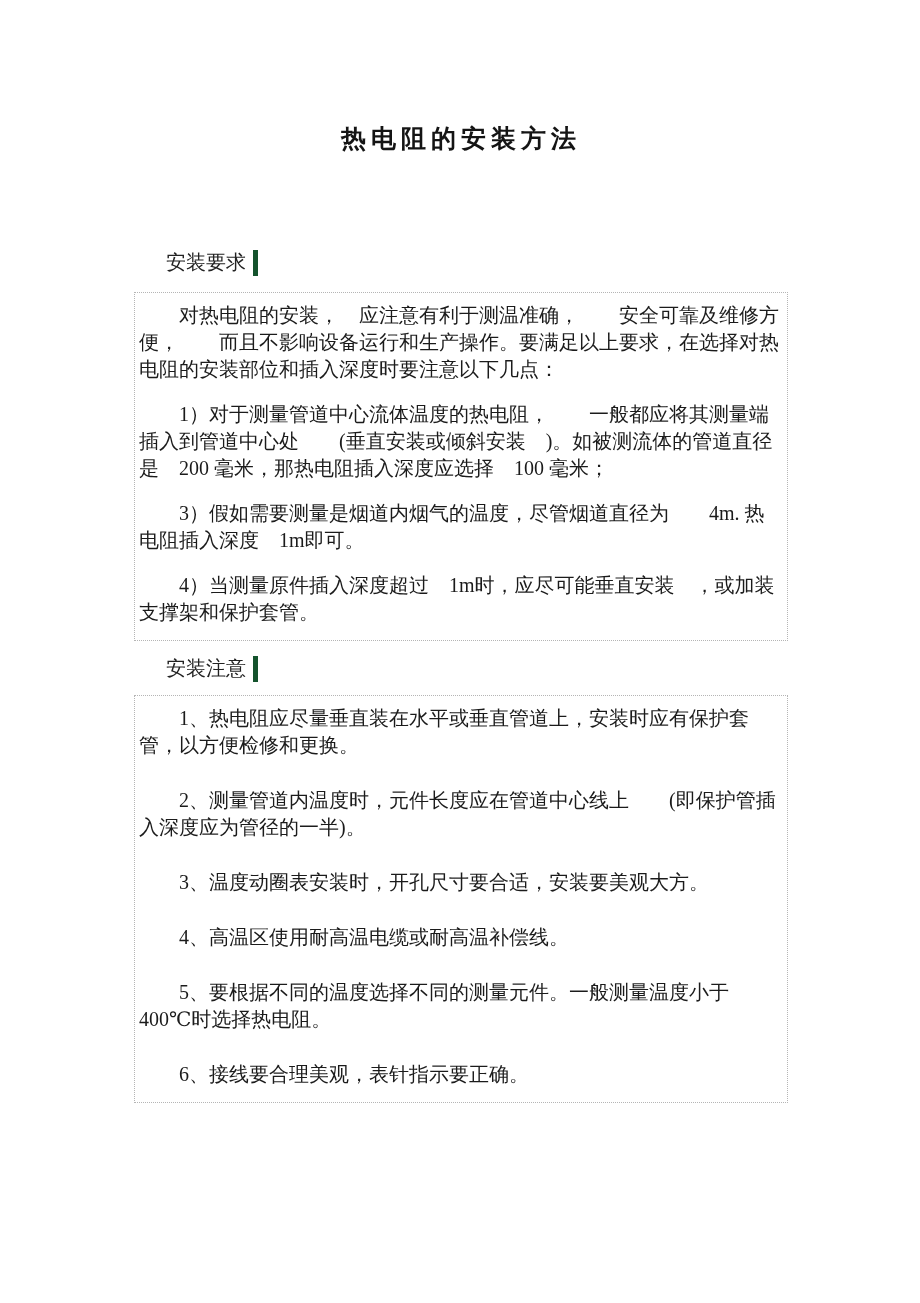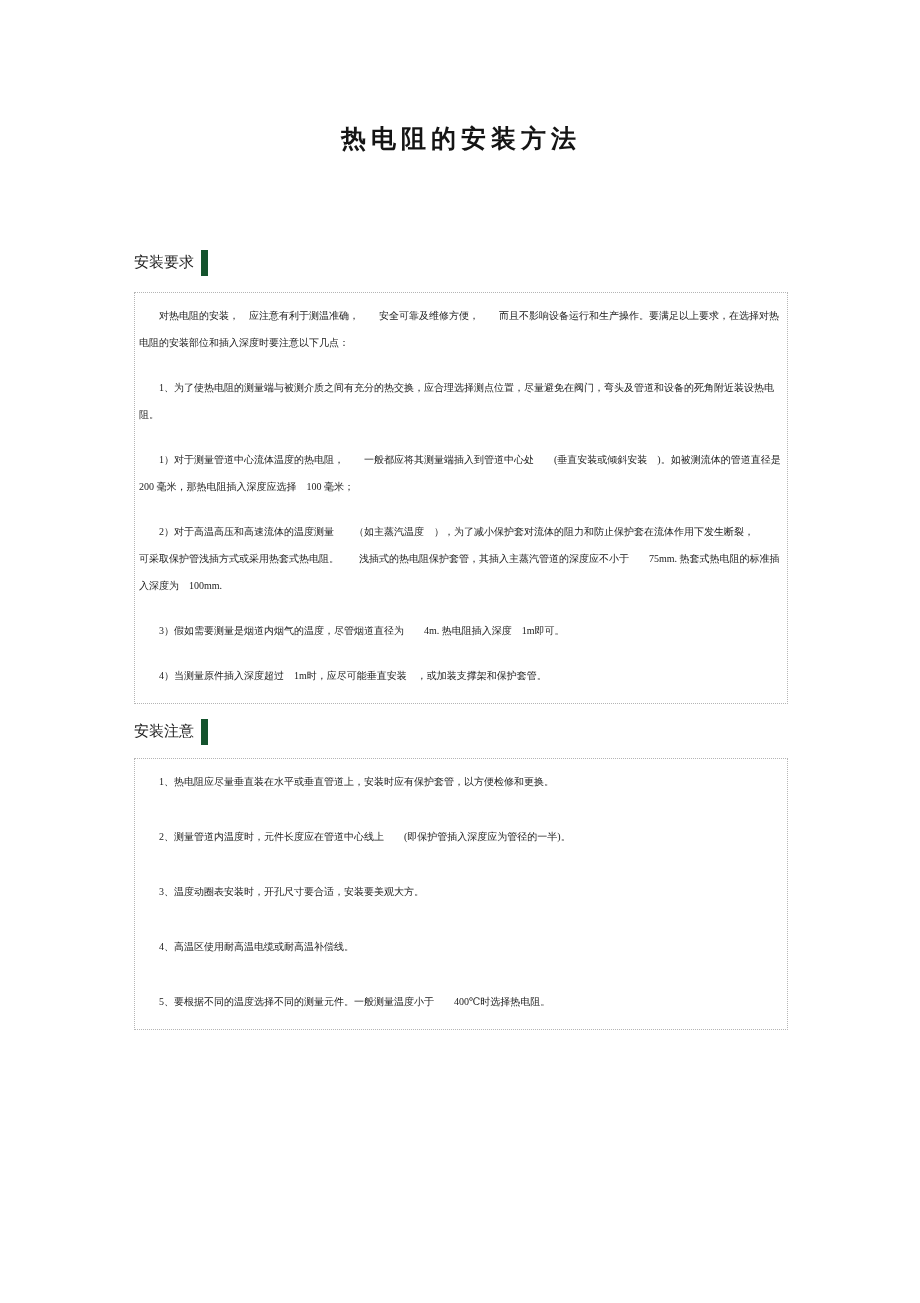--- a/index.html
+++ b/index.html
@@ -28,68 +28,68 @@
     font-weight: bold;
     letter-spacing: 5px;
     line-height: 34px;
     color: #141414;
   }
   .label-row { line-height: 21px; }
   .label-row.first { margin-top: 94px; }
   .label-row.second { margin-top: 15px; text-decoration: underline; }
   .section-label {
     display: inline-block;
-    font-size: 15px;
+    font-size: 20px;
     color: #222222;
     padding: 2px 7px 3px 0;
-    border-right: 7px solid #14532d;
+    border-right: 5px solid #14532d;
+    margin-left: 32px;
   }
   .content-box {
     box-sizing: border-box;
     width: 654px;
     border: 1px dotted #b5b5b5;
     padding: 9px 5px 14px 4px;
     margin-top: 16px;
   }
   .content-box.second { margin-top: 13px; }
   .content-box p {
     margin: 18px 0 0 0;
-    font-size: 10px;
+    font-size: 20px;
     line-height: 27px;
     text-indent: 2em;
     color: #1b1b1b;
   }
   .content-box.second p { margin-top: 28px; }
   .content-box p:first-child { margin-top: 0; }
 </style>
 </head>
 <body>
 
 <div class="doc">
 
   <h1 class="doc-title">热电阻的安装方法</h1>
 
   <div class="label-row first">
     <span class="section-label">安装要求</span>
   </div>
 
   <div class="content-box first">
     <p>对热电阻的安装，　应注意有利于测温准确，　　安全可靠及维修方便，　　而且不影响设备运行和生产操作。要满足以上要求，在选择对热电阻的安装部位和插入深度时要注意以下几点：</p>
-    <p>1、为了使热电阻的测量端与被测介质之间有充分的热交换，应合理选择测点位置，尽量避免在阀门，弯头及管道和设备的死角附近装设热电阻。</p>
     <p>1）对于测量管道中心流体温度的热电阻，　　一般都应将其测量端插入到管道中心处　　(垂直安装或倾斜安装　)。如被测流体的管道直径是　200 毫米，那热电阻插入深度应选择　100 毫米；</p>
-    <p>2）对于高温高压和高速流体的温度测量　　（如主蒸汽温度　），为了减小保护套对流体的阻力和防止保护套在流体作用下发生断裂，　　可采取保护管浅插方式或采用热套式热电阻。　　浅插式的热电阻保护套管，其插入主蒸汽管道的深度应不小于　　75mm. 热套式热电阻的标准插入深度为　100mm.</p>
     <p>3）假如需要测量是烟道内烟气的温度，尽管烟道直径为　　4m. 热电阻插入深度　1m即可。</p>
     <p>4）当测量原件插入深度超过　1m时，应尽可能垂直安装　，或加装支撑架和保护套管。</p>
   </div>
 
   <div class="label-row second">
     <span class="section-label">安装注意</span>
   </div>
 
   <div class="content-box second">
     <p>1、热电阻应尽量垂直装在水平或垂直管道上，安装时应有保护套管，以方便检修和更换。</p>
     <p>2、测量管道内温度时，元件长度应在管道中心线上　　(即保护管插入深度应为管径的一半)。</p>
     <p>3、温度动圈表安装时，开孔尺寸要合适，安装要美观大方。</p>
     <p>4、高温区使用耐高温电缆或耐高温补偿线。</p>
     <p>5、要根据不同的温度选择不同的测量元件。一般测量温度小于　　400℃时选择热电阻。</p>
+    <p>6、接线要合理美观，表针指示要正确。</p>
   </div>
 
 </div>
 
 </body></html>

